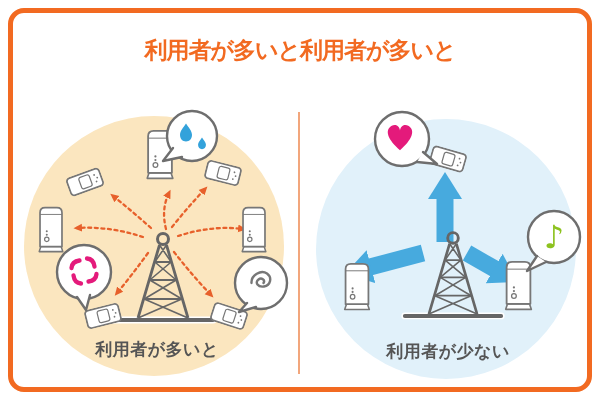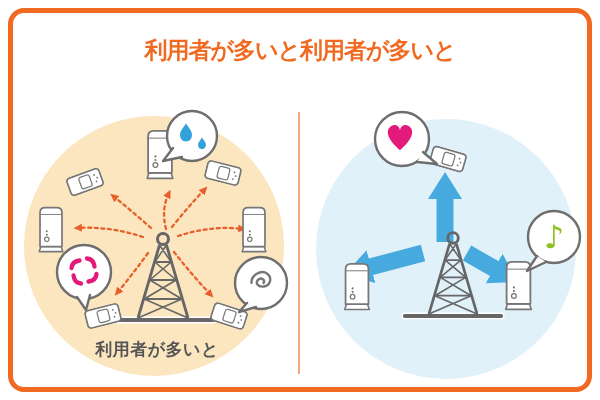--- a/index.html
+++ b/index.html
@@ -161,14 +161,15 @@
     </g>
 
     <g>
       <circle class="bub" cx="244" cy="132" r="26"></circle>
       <path class="tail" d="M227,151 L217,166 L236,157"></path>
       <text class="note-glyph" x="244" y="143" text-anchor="middle">♪</text>
     </g>
   </svg>
 
   <div class="panel-label label-left">利用者が多いと</div>
+  <div class="panel-label label-right">利用者が少ない</div>
 
 </div>
 
 </body></html>

